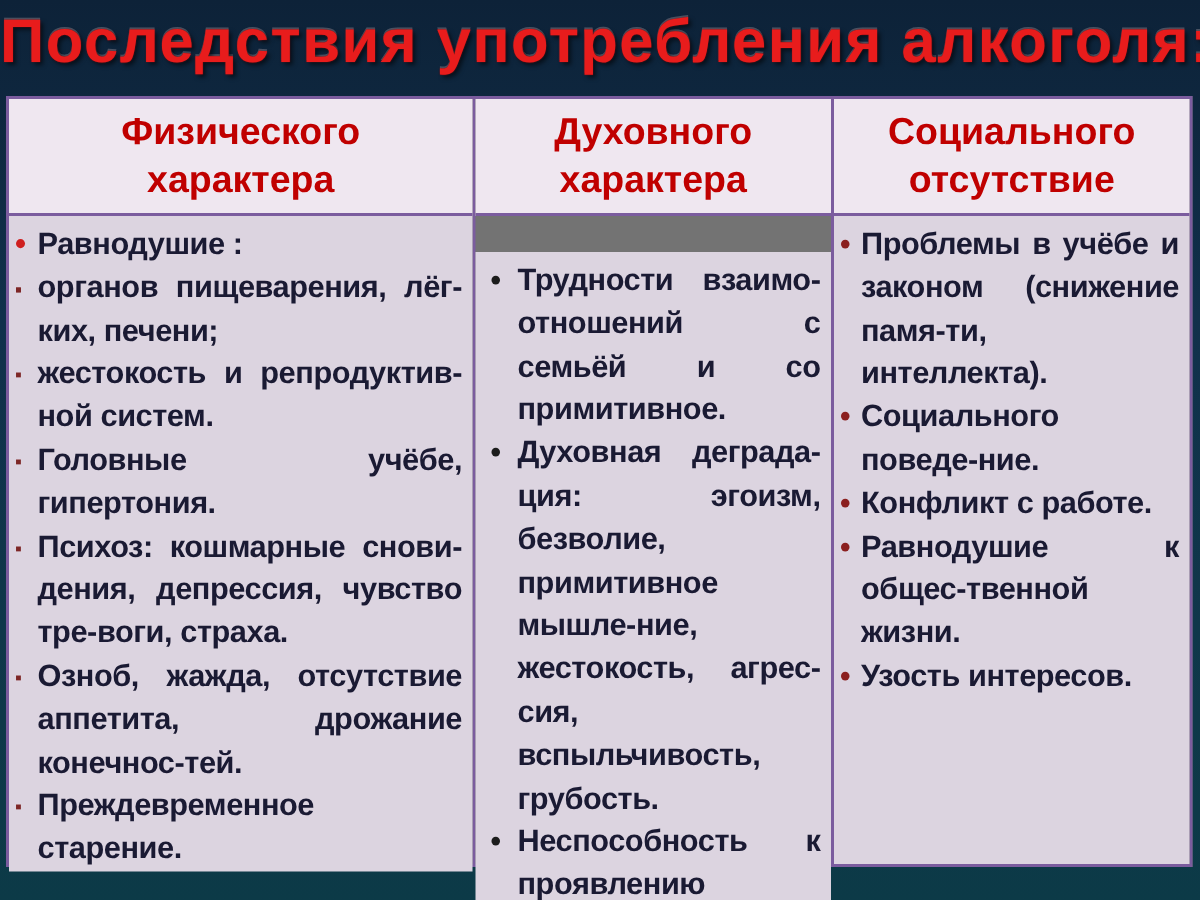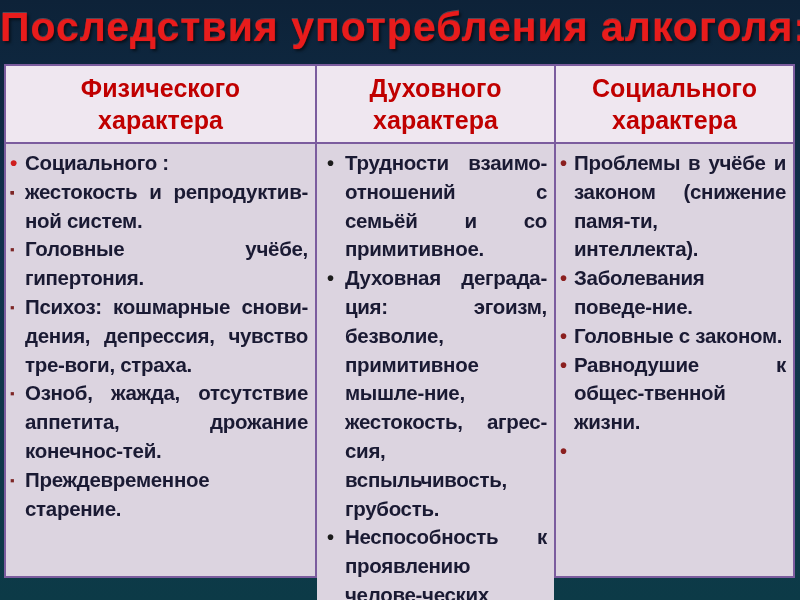--- a/index.html
+++ b/index.html
@@ -37,21 +37,21 @@
     border: 2px solid #7b5c9e;
     background: #737373;
     box-sizing: border-box;
   }
   .col {
     display: flex;
     flex-direction: column;
     box-sizing: border-box;
   }
   .col-1 { width: 311px; border-right: 2px solid #7b5c9e; }
-  .col-2 { width: 239px; border-right: 2px solid #7b5c9e; }
+  .col-2 { width: 239px; border-right: 2px solid #7b5c9e; gap: 24px; }
   .col-3 { flex: 1; }
   .col-header {
     height: 78px;
     flex: 0 0 78px;
     background: #efe7f0;
     border-bottom: 2px solid #7b5c9e;
     display: flex;
     align-items: center;
     justify-content: center;
     text-align: center;
@@ -103,27 +103,28 @@
 
 <div class="tbl">
 
   <div class="col col-1">
     <div class="col-header">
       <div class="hdr-text">Физического характера</div>
     </div>
     <div class="col-body">
       <div class="item">
         <span class="bullet bullet-dot-red">•</span>
-        <span>Социального :</span>
+        <span>Равнодушие :</span>
       </div>
       <div class="item">
         <span class="bullet bullet-sq-maroon">▪</span>
       </div>
       <div class="item">
         <span class="bullet bullet-sq-maroon">▪</span>
+        <span>органов пищеварения, лёг-ких, печени;</span>
       </div>
       <div class="item">
         <span class="bullet bullet-sq-maroon">▪</span>
         <span>жестокость и репродуктив-ной систем.</span>
       </div>
       <div class="item">
         <span class="bullet bullet-sq-maroon">▪</span>
         <span>Головные учёбе, гипертония.</span>
       </div>
       <div class="item">
@@ -157,38 +158,39 @@
       </div>
       <div class="item">
         <span class="bullet bullet-dot-black">•</span>
         <span>Неспособность к проявлению челове-ческих качеств: люб-ви, отзывчивости, за-ботливости.</span>
       </div>
     </div>
   </div>
 
   <div class="col col-3">
     <div class="col-header">
-      <div class="hdr-text">Социального характера</div>
+      <div class="hdr-text">Социального отсутствие</div>
     </div>
     <div class="col-body">
       <div class="item">
         <span class="bullet bullet-dot-darkred">•</span>
         <span>Проблемы в учёбе и законом (снижение памя-ти, интеллекта).</span>
       </div>
       <div class="item">
         <span class="bullet bullet-dot-darkred">•</span>
-        <span>Заболевания поведе-ние.</span>
+        <span>Социального поведе-ние.</span>
       </div>
       <div class="item">
         <span class="bullet bullet-dot-darkred">•</span>
-        <span>Головные с законом.</span>
+        <span>Конфликт с работе.</span>
       </div>
       <div class="item">
         <span class="bullet bullet-dot-darkred">•</span>
         <span>Равнодушие к общес-твенной жизни.</span>
       </div>
       <div class="item">
         <span class="bullet bullet-dot-darkred">•</span>
+        <span>Узость интересов.</span>
       </div>
     </div>
   </div>
 
 </div>
 
 </body></html>

